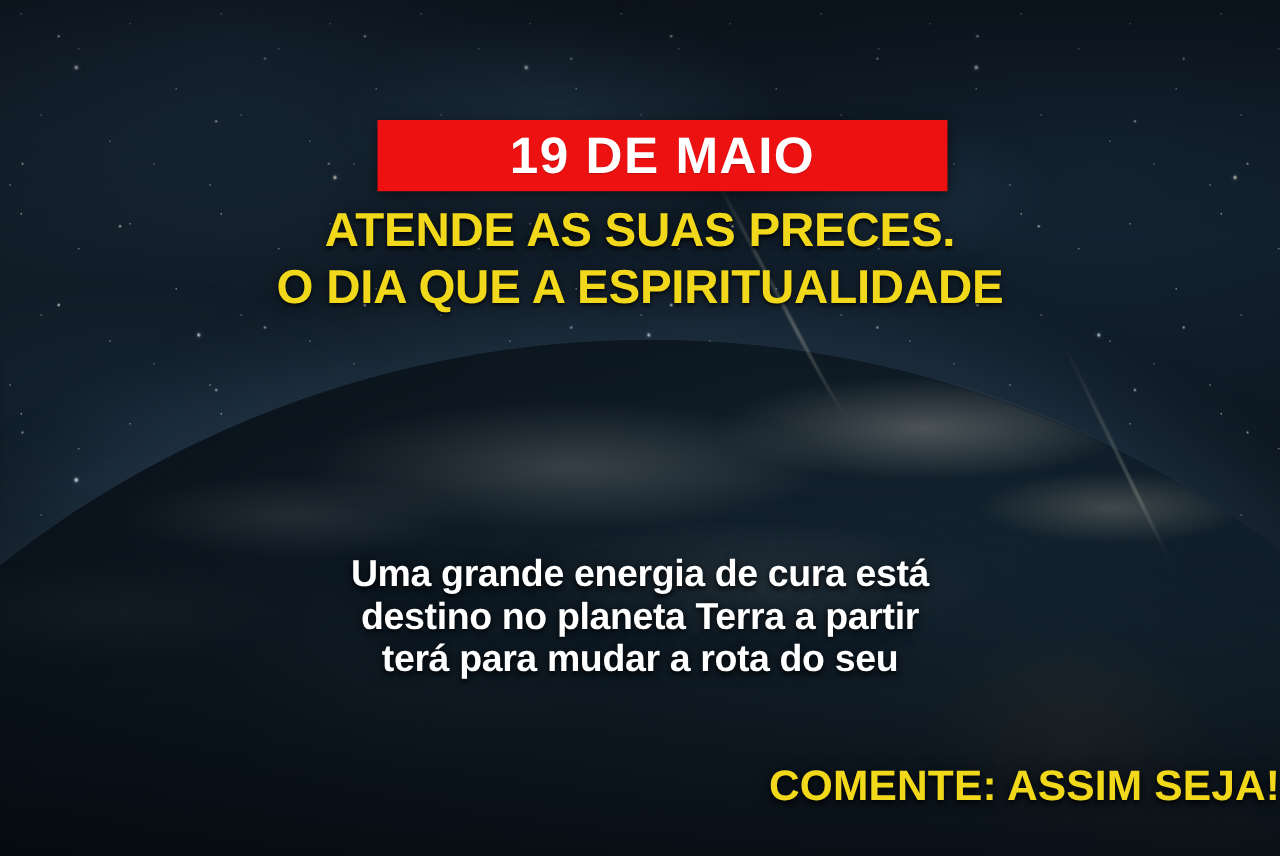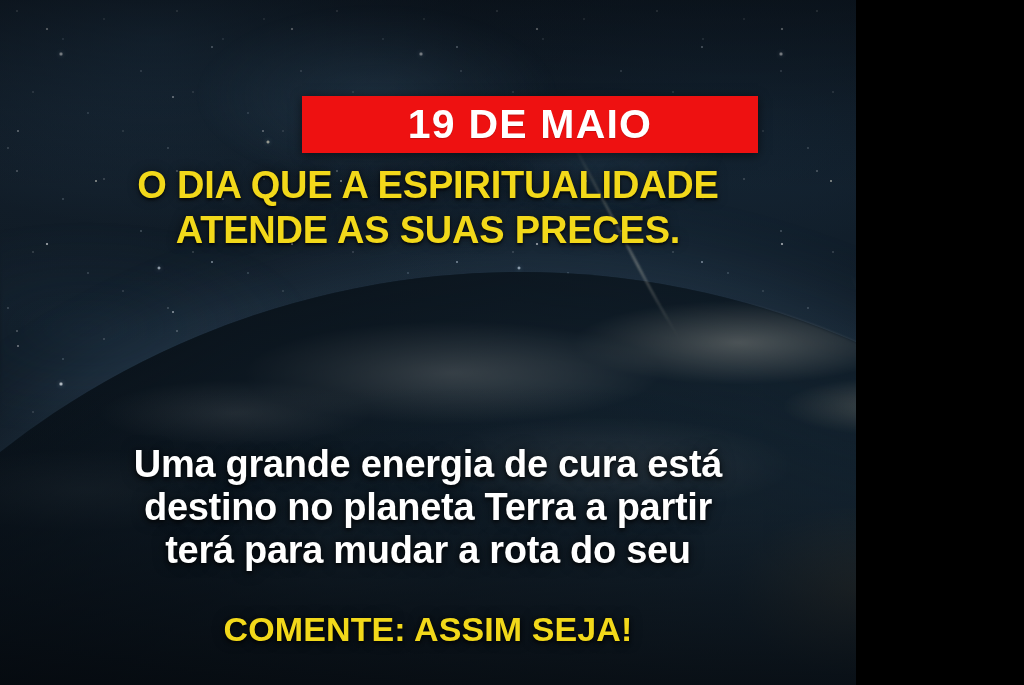--- a/index.html
+++ b/index.html
@@ -8,21 +8,21 @@
     padding: 0;
     background: #000;
   }
   body {
     font-family: "Liberation Sans", sans-serif;
   }
 
   
   .poster {
     position: relative;
-    width: 856px;
+    width: 1024px;
     height: 685px;
     overflow: hidden;
     background: #4c1d95;
     user-select: none;
   }
 
   
   .space-bg {
     position: absolute;
     inset: 0;
@@ -248,21 +248,21 @@
   }
   .headline .ln { display: block; }
 
   
   .body-copy {
     position: absolute;
     left: 0;
     right: 0;
     top: 443px;
     color: #ffffff;
-    font-size: 38px;
+    font-size: 30px;
     font-weight: 700;
     line-height: 1.135;
     letter-spacing: -0.3px;
     font-family: "Liberation Sans", sans-serif;
     text-shadow:
       0 2px 4px rgba(0,0,0,0.78),
       0 0 14px rgba(0,0,0,0.55);
     padding: 0 54px;
   }
   .body-copy .ln { display: block; }
@@ -275,20 +275,21 @@
     top: 612px;
     color: #f2d81a;
     font-size: 34px;
     font-weight: 700;
     letter-spacing: 0.1px;
     line-height: 1;
     font-family: "Liberation Sans", sans-serif;
     text-shadow:
       0 2px 4px rgba(0,0,0,0.80),
       0 0 12px rgba(0,0,0,0.50);
+    text-align: right;
   }
 </style>
 </head>
 <body>
 
 <div class="poster">
 
   <div class="space-bg"></div>
   <div class="nebula"></div>
 
@@ -310,22 +311,22 @@
   <div class="vignette-top"></div>
   <div class="vignette-bottom"></div>
 
   <div class="content">
 
     <div class="date-banner">
       <span class="date-banner-text">19 DE MAIO</span>
     </div>
 
     <div class="headline">
+      <span class="ln">ATENDE AS SUAS PRECES.</span>
       <span class="ln">O DIA QUE A ESPIRITUALIDADE</span>
-      <span class="ln">ATENDE AS SUAS PRECES.</span>
     </div>
 
     <div class="body-copy">
       <span class="ln">Uma grande energia de cura está</span>
       <span class="ln">destino no planeta Terra a partir</span>
       <span class="ln">terá para mudar a rota do seu</span>
     </div>
 
     <div class="cta">
       <span>COMENTE: ASSIM SEJA!</span>

